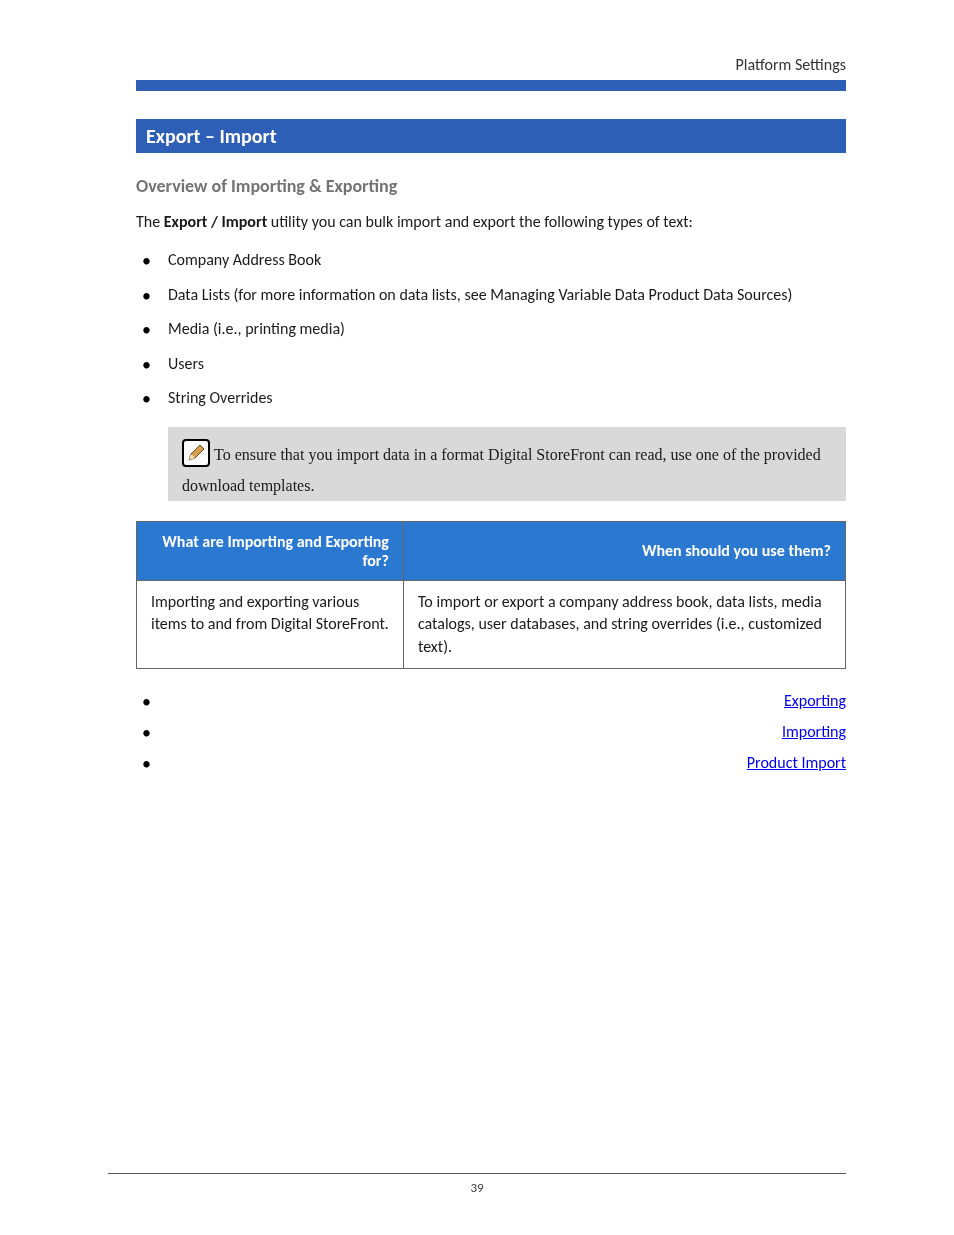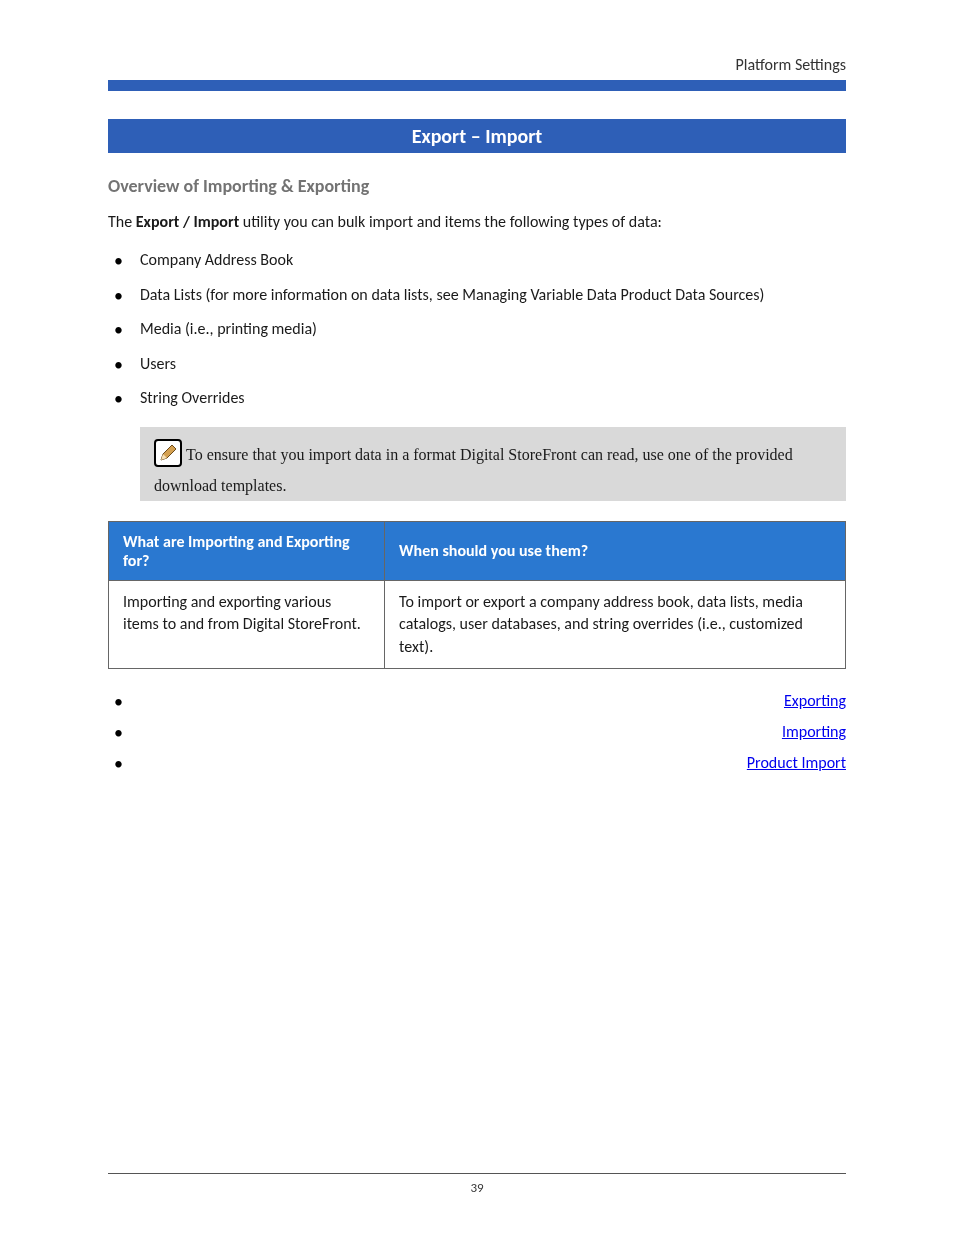--- a/index.html
+++ b/index.html
@@ -10,40 +10,40 @@
     body {
       font-family: Calibri, 'Segoe UI', Arial, sans-serif;
       background: #ffffff;
       width: 954px;
       height: 1235px;
       position: relative;
       color: #1a1a1a;
     }
     .page {
       padding: 55px 108px 0 108px;
+      margin-left: 28px;
     }
     .header-label {
       text-align: right;
       font-size: 16px;
       color: #333;
       margin-bottom: 6px;
     }
     .header-bar {
       height: 11px;
       background: #2e5fb7;
       margin-bottom: 28px;
     }
     .section-title {
       background: #2e5fb7;
       color: #ffffff;
       font-size: 20px;
       font-weight: bold;
       padding: 5px 10px;
       margin-bottom: 22px;
-      text-align: center;
     }
     .subsection-title {
       color: #737373;
       font-size: 18px;
       font-weight: bold;
       margin-bottom: 14px;
     }
     .intro {
       font-size: 16px;
       margin-bottom: 16px;
@@ -87,21 +87,21 @@
     .info-table {
       width: 100%;
       border-collapse: collapse;
       margin-bottom: 22px;
     }
     .info-table th {
       background: #2a78d0;
       color: #ffffff;
       font-size: 16px;
       font-weight: bold;
-      text-align: left;
+      text-align: right;
       padding: 10px 14px;
       border: 1px solid #666;
     }
     .info-table td {
       font-size: 16px;
       padding: 10px 14px;
       border: 1px solid #666;
       vertical-align: top;
       line-height: 1.4;
     }
@@ -151,21 +151,21 @@
 
 <div class="page">
   <div class="header-label">Platform Settings</div>
   <div class="header-bar"></div>
 
   <div class="section-title">Export – Import</div>
 
   <div class="subsection-title">Overview of Importing &amp; Exporting</div>
 
   <p class="intro">
-    <span>The </span><span class="bold">Export / Import</span><span> utility you can bulk import and items the following types of data:</span>
+    <span>The </span><span class="bold">Export / Import</span><span> utility you can bulk import and export the following types of text:</span>
   </p>
 
   <ul class="bullet-list">
     <li>Company Address Book</li>
     <li>Data Lists (for more information on data lists, see Managing Variable Data Product Data Sources)</li>
     <li>Media (i.e., printing media)</li>
     <li>Users</li>
     <li>String Overrides</li>
   </ul>
 

